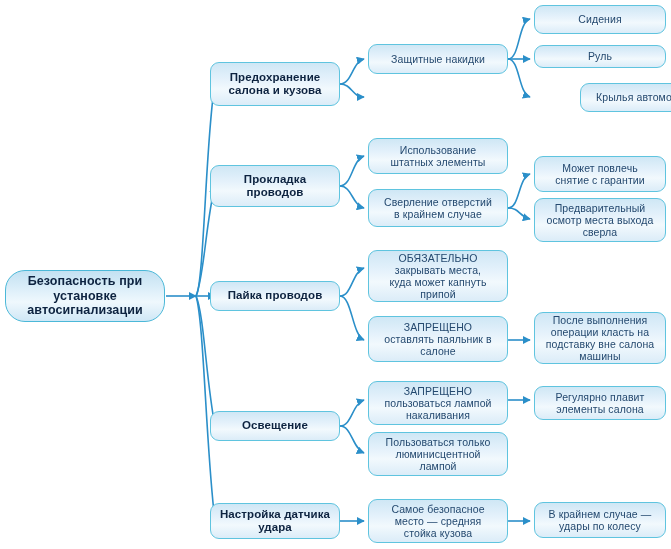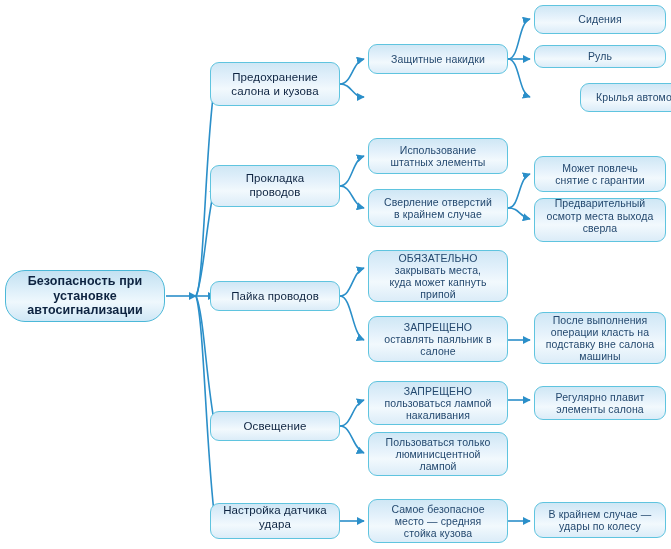--- a/index.html
+++ b/index.html
@@ -47,24 +47,23 @@
   }
   .node.root {
     border: 1px solid #4bb8d8;
     border-radius: 20px;
     font-weight: bold;
     color: #0d2340;
     font-size: 12.5px;
     background: linear-gradient(180deg, #c3e1f2 0%, #dff0fa 40%, #eff8fd 62%, #cfe7f6 100%);
   }
   .node.lvl2 {
-    font-weight: normal;
+    font-weight: bold;
     color: #0d2340;
     font-size: 11.5px;
-    align-items: flex-end;
   }
   .node.lvl3, .node.lvl4 {
     font-weight: normal;
     color: #24496f;
     font-size: 10.5px;
   }
   .node-label {
     display: block;
     width: 100%;
     white-space: pre-line;
@@ -146,21 +145,21 @@
 штатных элементы</span>
   </div>
   <div class="node lvl3" style="left:368px; top:189px; width:140px; height:38px;">
     <span class="node-label">Сверление отверстий
 в крайнем случае</span>
   </div>
   <div class="node lvl4" style="left:534px; top:156px; width:132px; height:36px;">
     <span class="node-label">Может повлечь
 снятие с гарантии</span>
   </div>
-  <div class="node lvl4" style="left:534px; top:198px; width:132px; height:44px;align-items:flex-end;">
+  <div class="node lvl4" style="left:534px; top:198px; width:132px; height:44px;">
     <span class="node-label">Предварительный
 осмотр места выхода
 сверла</span>
   </div>
 
   <div class="node lvl2" style="left:210px; top:281px; width:130px; height:30px;">
     <span class="node-label">Пайка проводов</span>
   </div>
   <div class="node lvl3" style="left:368px; top:250px; width:140px; height:52px;">
     <span class="node-label">ОБЯЗАТЕЛЬНО

